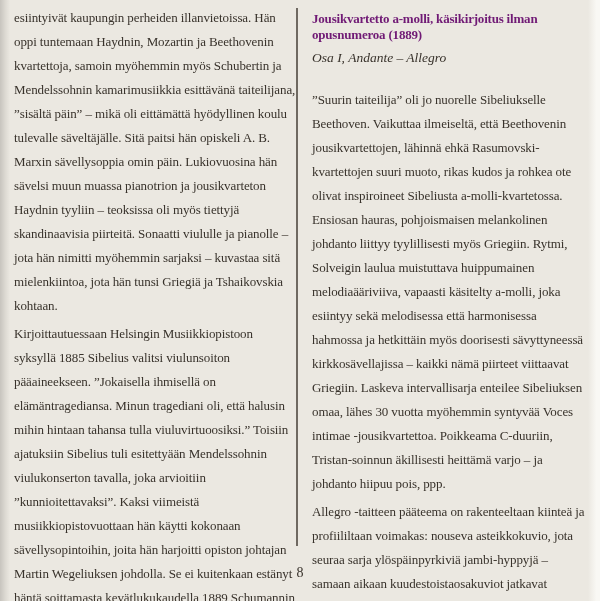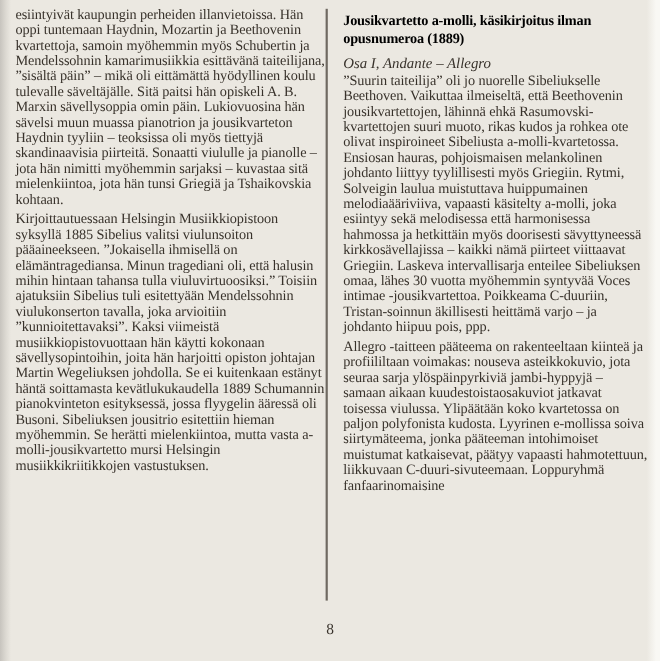--- a/index.html
+++ b/index.html
@@ -30,37 +30,37 @@
   .col-divider {
     position: absolute; left: 296px; top: 8px; width: 2px; height: 538px;
     background: #6f6961;
   }
   .col-right {
     position: absolute; left: 312px; top: 11px; width: 277px;
   }
   p.body-text {
     margin: 0 0 4px 0;
     font-size: 13px;
-    line-height: 14px;
+    line-height: 24px;
     letter-spacing: -0.1px;
   }
   .heading {
     font-weight: bold;
     font-size: 13px;
     line-height: 16px;
     letter-spacing: -0.2px;
     margin: 0 0 7px 0;
     white-space: pre-line;
-    color: #000000;
+    color: #701a75;
   }
   .subtitle {
     font-style: italic;
     font-size: 13.5px;
     line-height: 16px;
-    margin: 0 0 0 0;
+    margin: 0 0 22px 0;
   }
   .italic { }
   .page-number {
     position: absolute; left: 0; top: 564px; width: 600px;
     text-align: center;
     font-size: 14px;
     line-height: 18px;
     color: #38322b;
   }
 </style>

